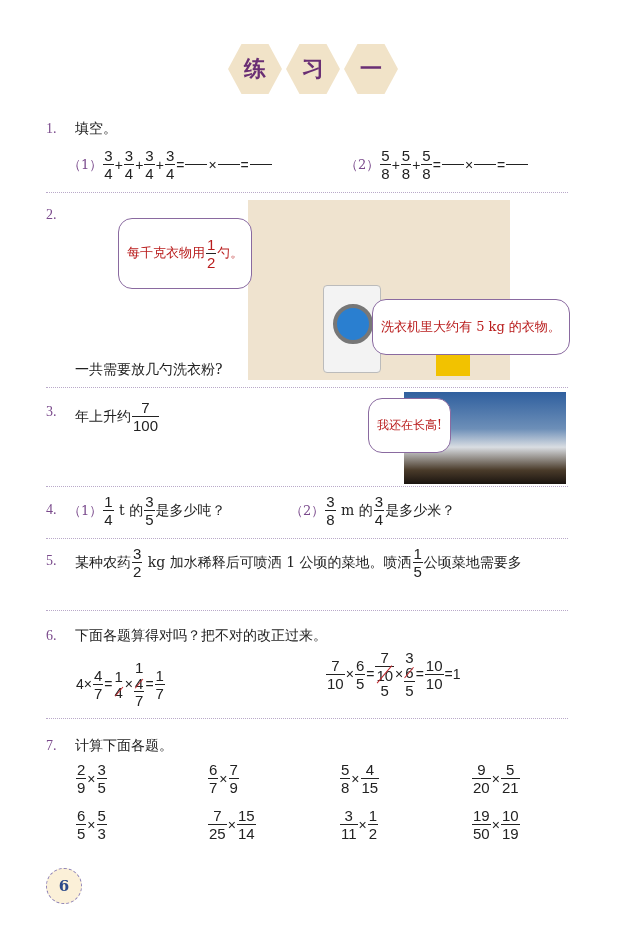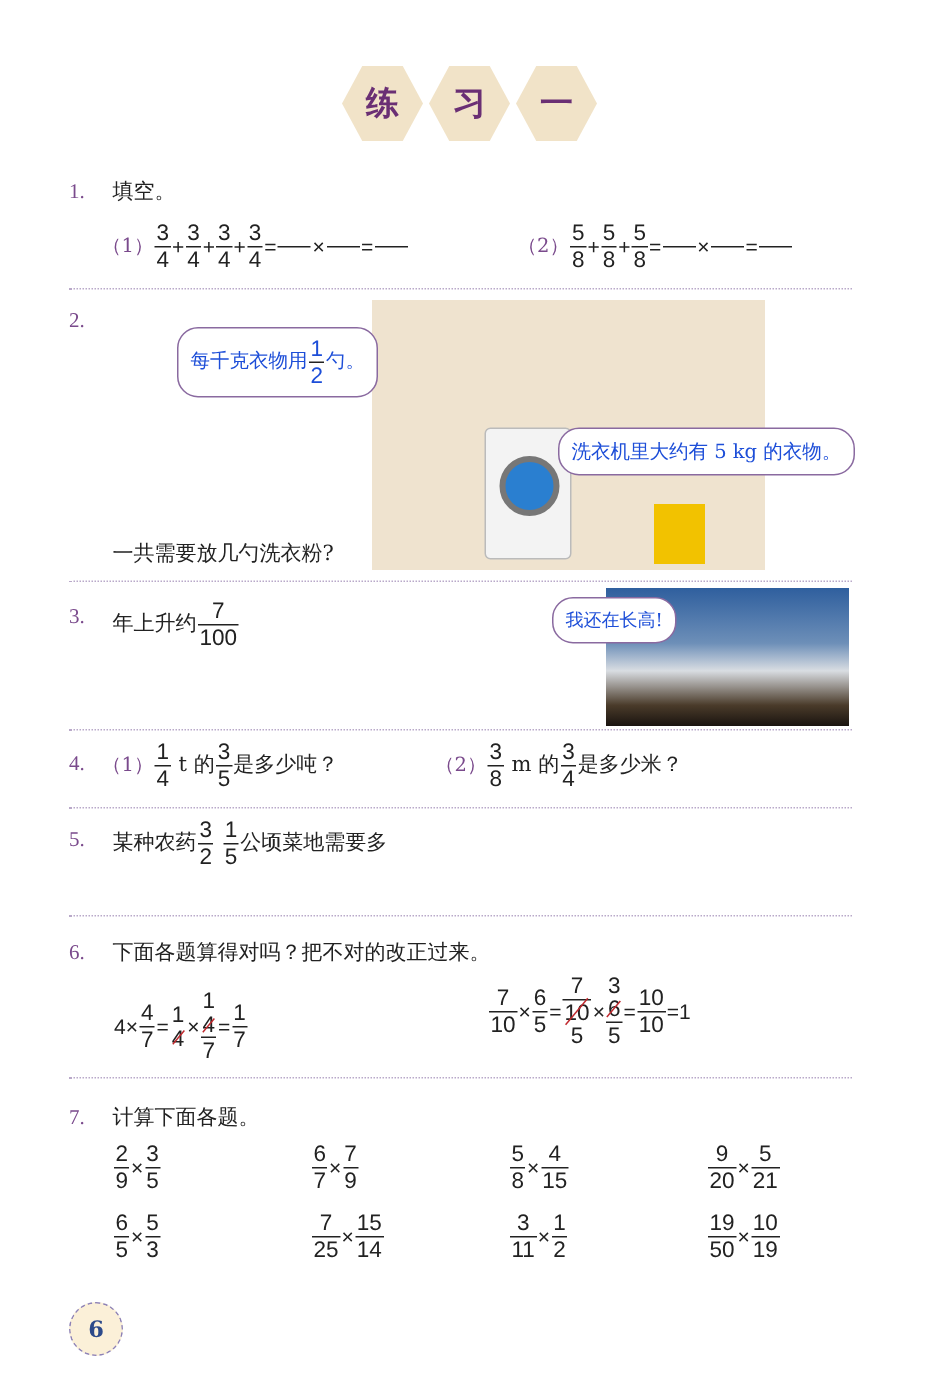--- a/index.html
+++ b/index.html
@@ -8,21 +8,21 @@
   .hex { width: 54px; height: 50px; background: #f1e3c8; clip-path: polygon(25% 0,75% 0,100% 50%,75% 100%,25% 100%,0 50%); display:flex; align-items:center; justify-content:center; color:#6a2f74; font-size: 22px; font-weight: bold; }
   .num { color: #7a4a8c; font-family: "Liberation Serif", serif; font-size: 14px; position: absolute; }
   .txt { font-size: 14px; position: absolute; line-height: 22px; }
   .sep { position: absolute; left: 46px; width: 522px; border-top: 1px dotted #b9a9c9; }
   .fr { display: inline-flex; flex-direction: column; align-items: center; vertical-align: middle; font-family: "Liberation Sans", sans-serif; font-size: 15px; line-height: 15px; margin: 0 1px; }
   .fr .n { padding: 0 1px 1px; }
   .fr .d { border-top: 1.2px solid #222; padding: 1px 1px 0; }
   .ar { font-family: "Liberation Sans", sans-serif; font-size: 14px; vertical-align: middle; }
   .blank { display:inline-block; width: 22px; border-bottom: 1px solid #222; vertical-align: middle; margin: 0 1px; }
   .sub { color: #7a4a8c; font-size: 13px; }
-  .bubble { position:absolute; background:#fff; border:1.5px solid #8a6aa0; border-radius: 14px; color:#1d4ed8; font-size: 13px; padding: 6px 8px; }
+  .bubble { position:absolute; background:#fff; border:1.5px solid #8a6aa0; border-radius: 14px; color:#b91c1c; font-size: 13px; padding: 18px 8px; }
   .scene { position:absolute; background:#efe3cf; }
   .photo { position:absolute; left:404px; top:392px; width:162px; height:92px; background: linear-gradient(#2f5f9e 0%, #6d8fb8 40%, #d9dde2 60%, #4a3b2a 85%, #1a1410 100%); }
   .pagebadge { position:absolute; left:46px; top:868px; width:36px; height:36px; border-radius:50%; background:#fbf0d8; border:1px dashed #8e82b6; color:#2c4a8a; font-weight:bold; display:flex; align-items:center; justify-content:center; font-size:15px; }
   .strike { position: relative; }
   .strike::after { content:""; position:absolute; left:-2px; right:-2px; top:45%; border-top:1.5px solid #c0282d; transform: rotate(-50deg); }
   .row7 { position:absolute; left:75px; display:flex; }
   .row7 .cell { width: 132px; }
 </style>
 </head>
 <body>
@@ -66,21 +66,21 @@
     <div style="position:absolute;left:9px;top:18px;width:40px;height:40px;border-radius:50%;background:#2a7fd0;border:4px solid #777"></div>
   </div>
   <div style="position:absolute;left:188px;top:136px;width:34px;height:40px;background:#f2c200"></div>
 </div>
 <div class="bubble" style="left:118px;top:218px">
   <span>每千克衣物用</span><span class="fr">
       <span class="n">1</span>
       <span class="d">2</span>
     </span><span>勺。</span>
 </div>
-<div class="bubble" style="left:372px;top:285px">洗衣机里大约有 5 kg 的衣物。</div>
+<div class="bubble" style="left:372px;top:299px">洗衣机里大约有 5 kg 的衣物。</div>
 <span class="txt" style="left:75px;top:358px">一共需要放几勺洗衣粉?</span>
 <div class="sep" style="top:387px"></div>
 
 <span class="num" style="left:46px;top:404px">3.</span>
 <div class="txt" style="left:75px;top:400px;width:300px;line-height:25px">
   <div><span>年上升约</span><span class="fr">
         <span class="n">7</span>
         <span class="d">100</span>
       </span></div>
 </div>
@@ -107,21 +107,21 @@
       <span class="d">4</span>
     </span><span>是多少米？</span>
 </div>
 <div class="sep" style="top:538px"></div>
 
 <span class="num" style="left:46px;top:553px">5.</span>
 <div class="txt" style="left:75px;top:546px;line-height:28px;width:495px">
   <div><span>某种农药</span><span class="fr">
         <span class="n">3</span>
         <span class="d">2</span>
-      </span> <span class="fr">
+      </span> <span>kg 加水稀释后可喷洒 1 公顷的菜地。喷洒</span><span class="fr">
         <span class="n">1</span>
         <span class="d">5</span>
       </span><span>公顷菜地需要多</span></div>
 </div>
 <div class="sep" style="top:610px"></div>
 
 <span class="num" style="left:46px;top:628px">6.</span>
 <span class="txt" style="left:75px;top:624px">下面各题算得对吗？把不对的改正过来。</span>
 <div class="txt" style="left:76px;top:660px;font-family:'Liberation Sans',sans-serif">
   <span class="ar">4×</span><span class="fr">

